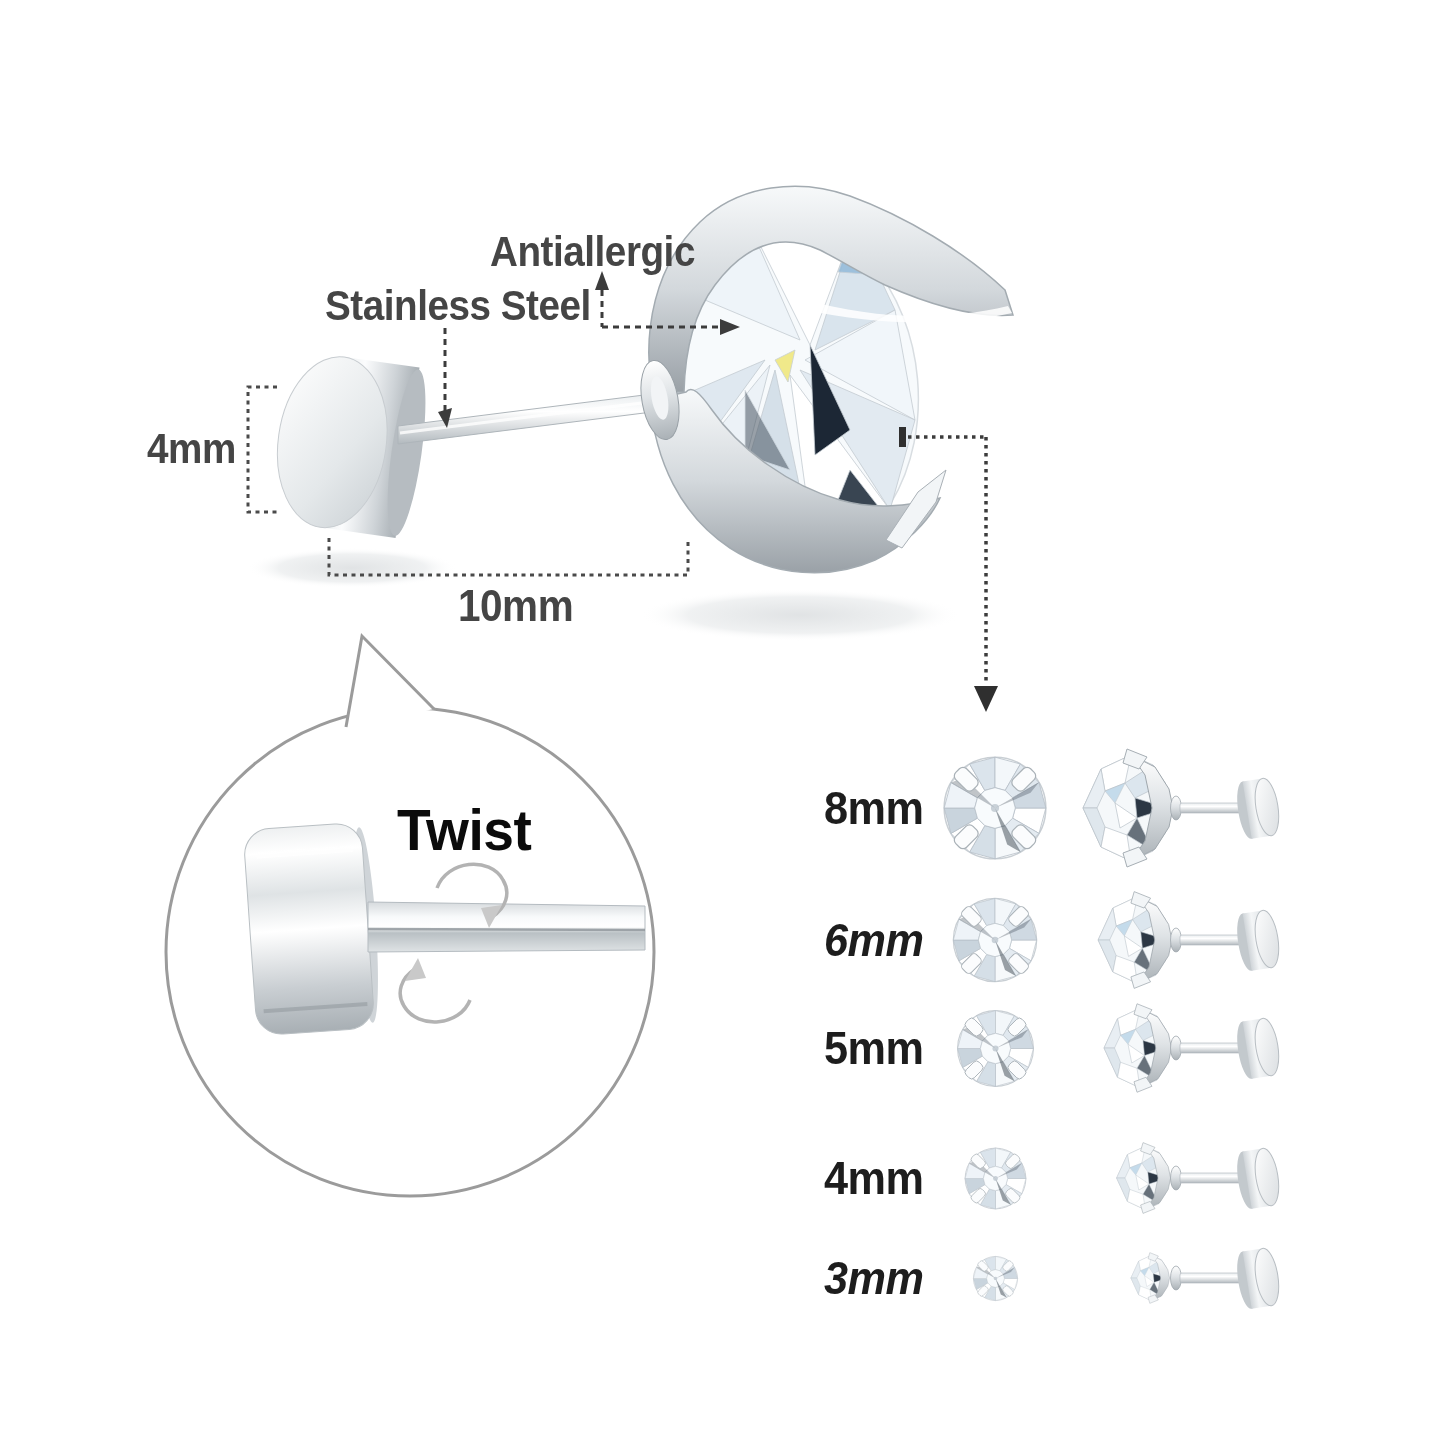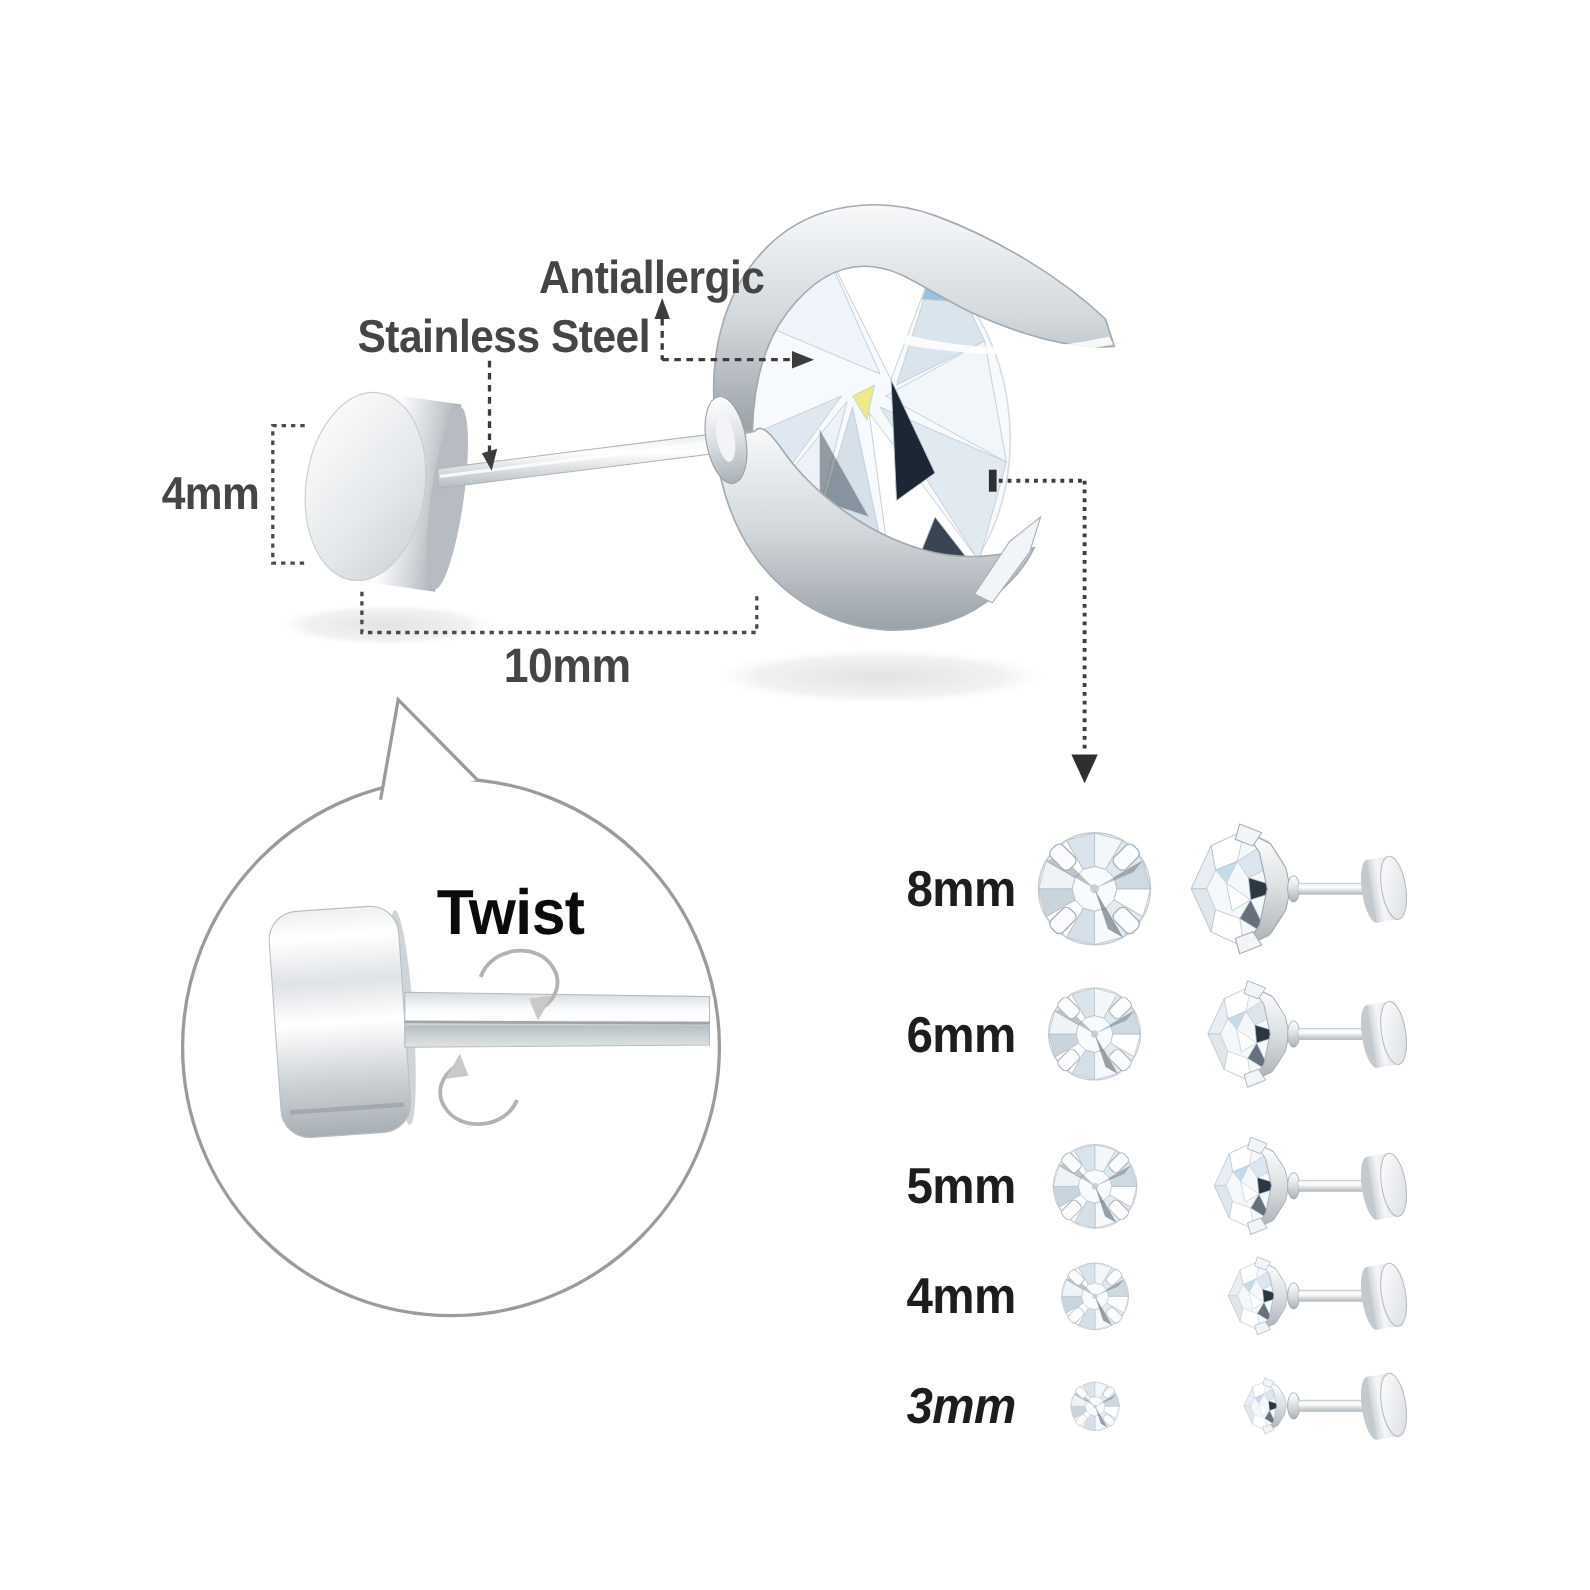--- a/index.html
+++ b/index.html
@@ -241,21 +241,21 @@
         </g>
         <ellipse cx="101" cy="65" rx="5.5" ry="12" fill="url(#mgV)" stroke="#9fa7ad" stroke-width=".8"></ellipse>
         <rect x="105" y="60" width="66" height="10" rx="2" fill="url(#postG)" stroke="#adb4ba" stroke-width=".6"></rect>
         <g transform="rotate(-9 186 65)">
           <ellipse cx="172" cy="65" rx="9" ry="29" fill="#c3c9cd"></ellipse>
           <rect x="172" y="36" width="20" height="58" fill="url(#wallG2)"></rect>
           <ellipse cx="192" cy="65" rx="11" ry="29" fill="url(#faceG)" stroke="#b7bdc2"></ellipse>
         </g>
       </svg>
     </div>
-      <div class="size-row" style="top: 855px;">
+      <div class="size-row" style="top: 855px; font-style: italic;">
       <div class="size-label">6mm</div>
       <svg class="gem-front-svg" viewBox="0 0 120 120" width="100" height="100" style="left: 945px; top: 15px;">
         <use href="#gemFront"></use>
       </svg>
       <svg class="stud-side-svg" width="210" height="130" viewBox="0 0 210 130">
         <g class="gem-scale" transform="translate(16.560000000000006,11.700000000000003) scale(0.82)">
           <path d="M 8,65 L 26,26 L 56,12 L 78,22 L 90,40 L 93,65 L 90,90 L 78,108 L 56,118 L 26,104 Z" fill="#f5f8fa" stroke="#c9cfd4"></path>
           <g stroke="#b9c2c9" stroke-width=".7">
             <polygon points="26,26 56,12 50,40 30,48" fill="#ffffff"></polygon>
             <polygon points="8,65 26,26 30,48 22,65" fill="#e8eef3"></polygon>
@@ -273,21 +273,21 @@
         </g>
         <ellipse cx="101" cy="65" rx="5.5" ry="12" fill="url(#mgV)" stroke="#9fa7ad" stroke-width=".8"></ellipse>
         <rect x="105" y="60" width="66" height="10" rx="2" fill="url(#postG)" stroke="#adb4ba" stroke-width=".6"></rect>
         <g transform="rotate(-9 186 65)">
           <ellipse cx="172" cy="65" rx="9" ry="29" fill="#c3c9cd"></ellipse>
           <rect x="172" y="36" width="20" height="58" fill="url(#wallG2)"></rect>
           <ellipse cx="192" cy="65" rx="11" ry="29" fill="url(#faceG)" stroke="#b7bdc2"></ellipse>
         </g>
       </svg>
     </div>
-      <div class="size-row" style="top: 993px;">
+      <div class="size-row" style="top: 963px;">
       <div class="size-label">5mm</div>
       <svg class="gem-front-svg" viewBox="0 0 120 120" width="91" height="91" style="left: 949.5px; top: 19.5px;">
         <use href="#gemFront"></use>
       </svg>
       <svg class="stud-side-svg" width="210" height="130" viewBox="0 0 210 130">
         <g class="gem-scale" transform="translate(23,16.25) scale(0.75)">
           <path d="M 8,65 L 26,26 L 56,12 L 78,22 L 90,40 L 93,65 L 90,90 L 78,108 L 56,118 L 26,104 Z" fill="#f5f8fa" stroke="#c9cfd4"></path>
           <g stroke="#b9c2c9" stroke-width=".7">
             <polygon points="26,26 56,12 50,40 30,48" fill="#ffffff"></polygon>
             <polygon points="8,65 26,26 30,48 22,65" fill="#e8eef3"></polygon>

